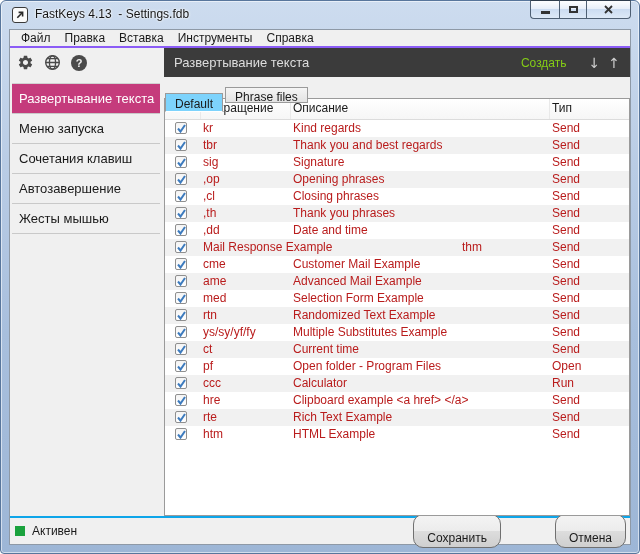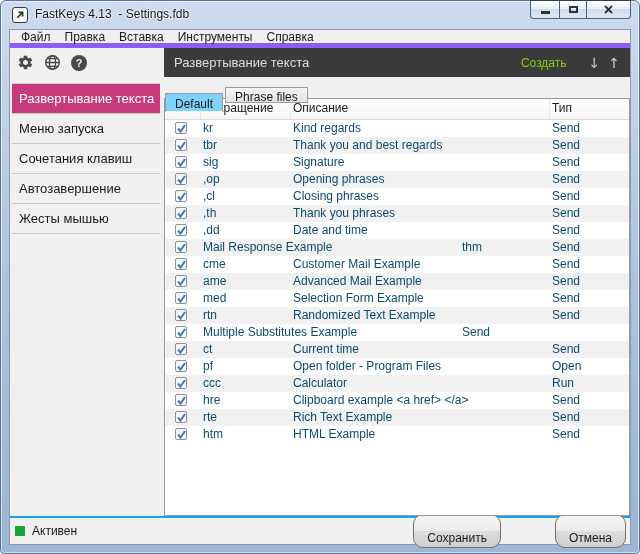--- a/index.html
+++ b/index.html
@@ -36,21 +36,21 @@
   .caption-btn.close{width:45px;border-radius:0 0 4px 0;}
   .glyph-min{width:9px;height:3px;background:#333;margin-top:6px;}
   .glyph-max{width:9px;height:7px;border:2px solid #333;box-sizing:border-box;}
   
   .client{
     position:absolute;left:8px;right:8px;top:28px;bottom:8px;
     background:#f0f0f0;border:1px solid #8e99a6;box-sizing:content-box;
   }
   .menubar{
     position:absolute;left:0;top:0;right:0;height:18px;background:#f0f0f0;
-    border-bottom:5px solid #8b5cf6;display:flex;align-items:center;padding-left:4px;box-sizing:border-box;
+    border-bottom:2px solid #8b5cf6;display:flex;align-items:center;padding-left:4px;box-sizing:border-box;
   }
   .menu-item{font-size:12px;color:#1a1a1a;padding:0 7px;line-height:18px;cursor:default;}
   
   .toolbar{
     position:absolute;left:0;top:18px;width:154px;height:29px;background:#f0f0f0;
     display:flex;align-items:center;gap:9px;padding-left:6px;box-sizing:border-box;
   }
   .tb-icon{width:18px;height:18px;display:flex;align-items:center;justify-content:center;}
   .help-circle{
     width:16px;height:16px;border-radius:50%;background:#4a4a4a;color:#f0f0f0;
@@ -89,21 +89,21 @@
     position:absolute;left:0;right:0;top:21px;bottom:0;background:#fff;
     border:1px solid #9a9a9a;box-sizing:border-box;overflow:hidden;z-index:1;
   }
   
   .thead{display:flex;height:20px;background:linear-gradient(#ffffff,#f6f6f6);border-bottom:1px solid #dcdcdc;}
   .th{font-size:12px;color:#1a1a1a;line-height:19px;box-sizing:border-box;border-right:1px solid #e9e9e9;white-space:nowrap;overflow:hidden;}
   .c0{width:36px;padding-left:5px;font-weight:bold;}
   .c1{width:90px;padding-left:2px;}
   .c2{width:259px;padding-left:2px;}
   .c3{flex:1;padding-left:2px;border-right:none;}
-  .trow{display:flex;height:17px;line-height:17px;font-size:12px;color:#0c4a6e;justify-content:space-between;}
+  .trow{display:flex;height:17px;line-height:17px;font-size:12px;color:#b91c1c;justify-content:space-between;}
   .trow.alt{background:#f1f1f1;}
   .td{box-sizing:border-box;white-space:nowrap;overflow:hidden;}
   .cb{
     width:12px;height:12px;margin:2px 0 0 5px;border:1px solid #8f8f8f;border-radius:2px;
     background:linear-gradient(180deg,#f4f4f4,#ffffff);box-sizing:border-box;cursor:default;
   }
   .cb svg{display:block;margin:-1px 0 0 -1px;}
   
   .bottombar{
     position:absolute;left:0;right:0;bottom:0;height:28px;background:#f0f0f0;
@@ -349,20 +349,21 @@
               <div class="td c3">Send</div>
             </div>
             <div class="trow">
               <div class="td c0">
                 <div class="cb">
                   <svg width="13" height="13" viewBox="0 0 13 13">
                     <polyline points="3,6.5 5.5,9.5 10,3" fill="none" stroke="#3d7bbe" stroke-width="2"></polyline>
                   </svg>
                 </div>
               </div>
+              <div class="td c1">ys/sy/yf/fy</div>
               <div class="td c2">Multiple Substitutes Example</div>
               <div class="td c3">Send</div>
             </div>
             <div class="trow alt">
               <div class="td c0">
                 <div class="cb">
                   <svg width="13" height="13" viewBox="0 0 13 13">
                     <polyline points="3,6.5 5.5,9.5 10,3" fill="none" stroke="#3d7bbe" stroke-width="2"></polyline>
                   </svg>
                 </div>

